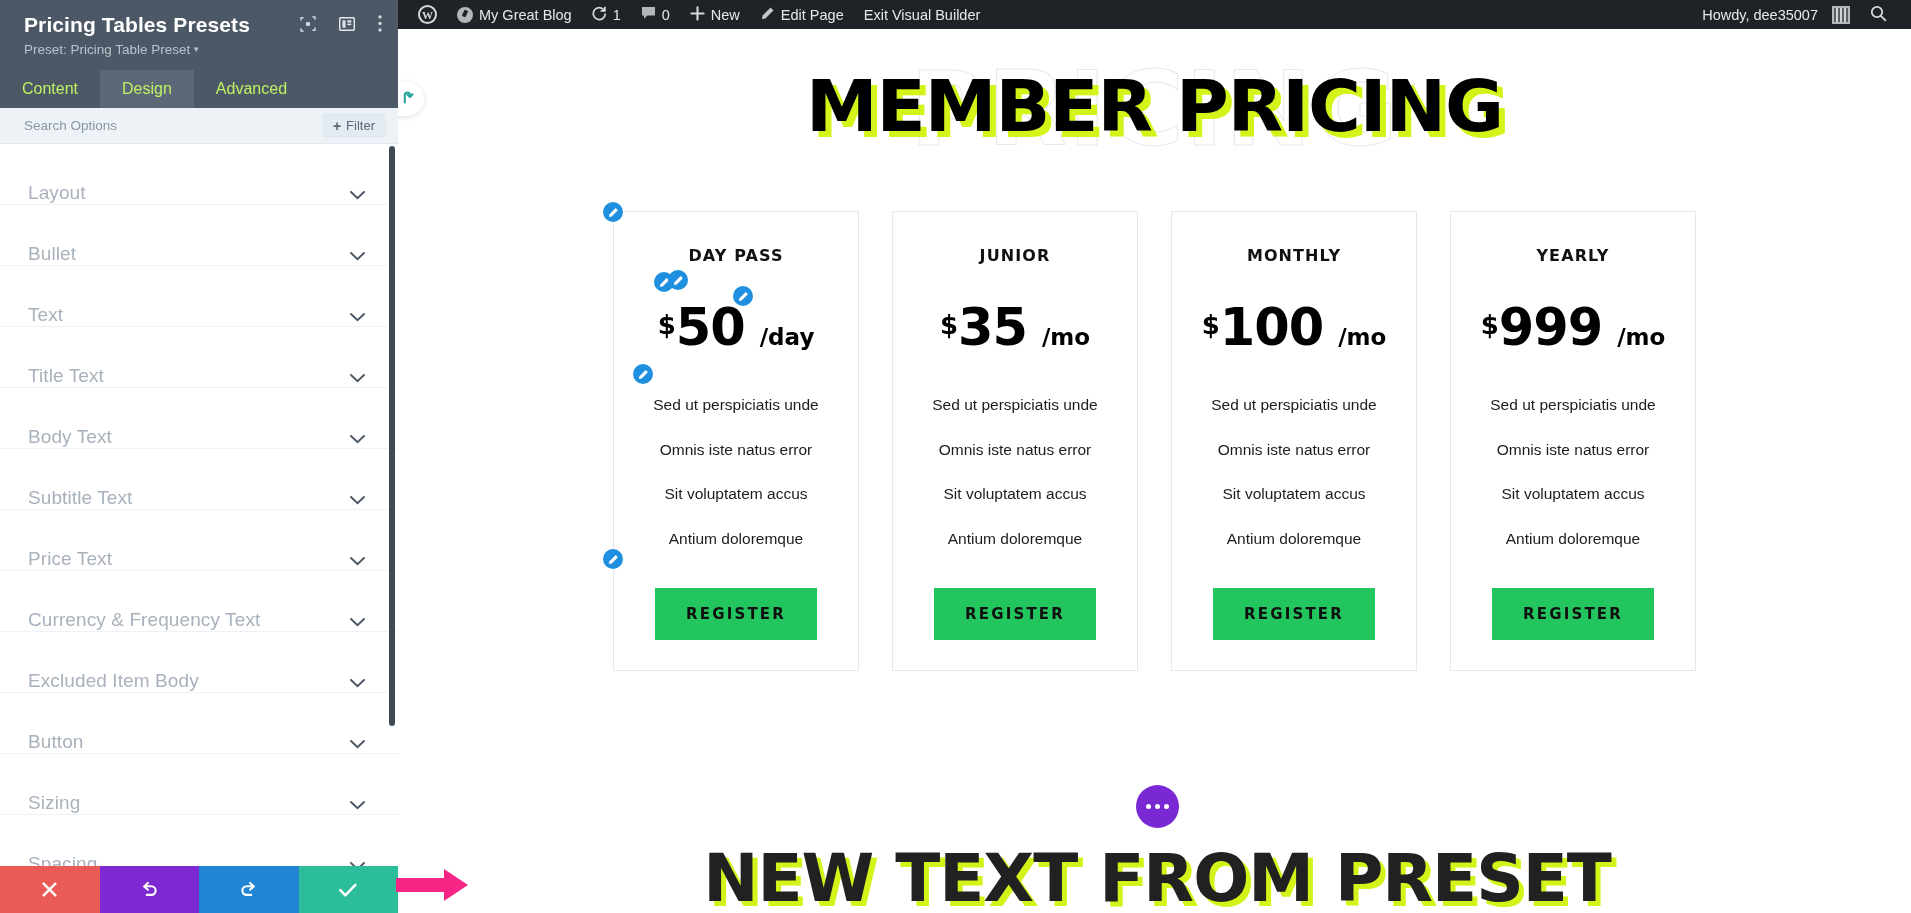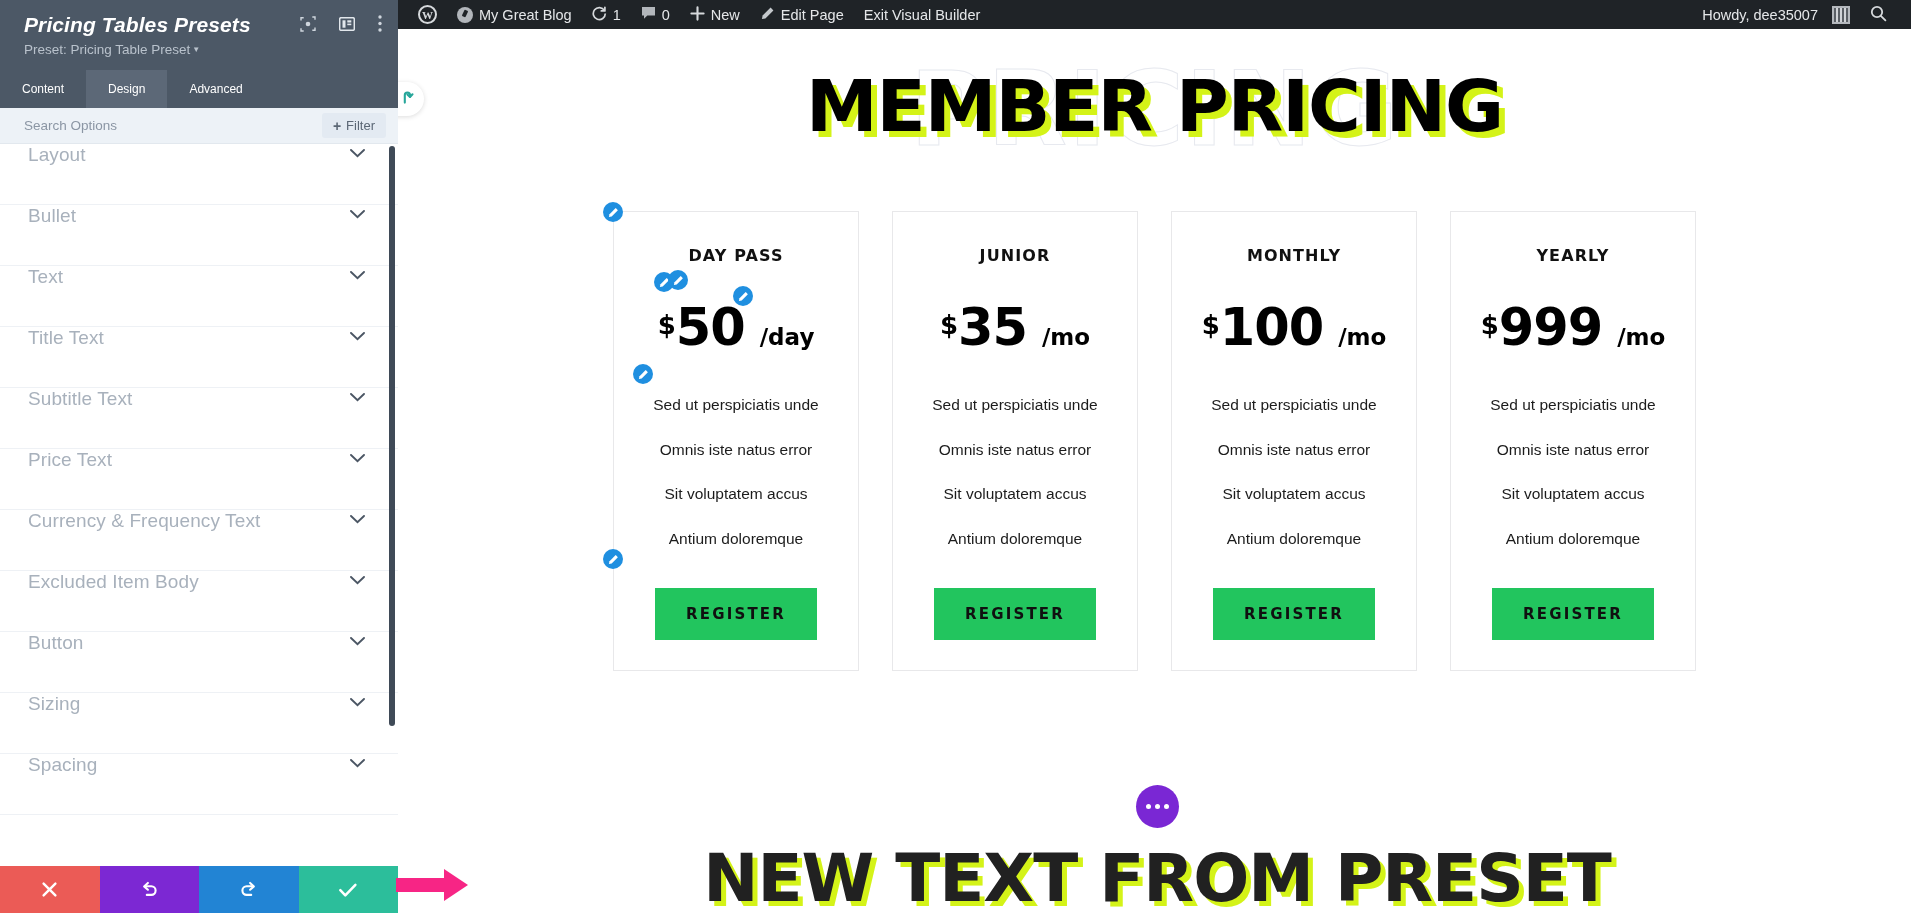--- a/index.html
+++ b/index.html
@@ -24,21 +24,20 @@
     padding: 12px 24px 10px 24px;
     flex: 0 0 auto;
     position: relative;
   }
   .panel-title {
     color: #ffffff;
     font-size: 21px;
     font-weight: 600;
     letter-spacing: .1px;
     line-height: 26px;
-    font-style: italic;
   }
   .panel-preset {
     color: #b9c2cc;
     font-size: 13.5px;
     line-height: 20px;
     margin-top: 2px;
   }
   .caret-tiny { font-size: 8px; vertical-align: 2px; margin-left: 2px; }
   .head-icons {
     position: absolute; right: 16px; top: 15px;
@@ -46,22 +45,22 @@
   }
   .head-icons svg { display: block; }
 
   .tabs {
     background: #4c5866;
     display: flex;
     flex: 0 0 auto;
     height: 38px;
   }
   .tab {
-    color: #ffffff;
-    font-size: 12px;
+    color: #bef264;
+    font-size: 16px;
     line-height: 38px;
     padding: 0 22px;
     cursor: pointer;
     white-space: nowrap;
   }
   .tab.active { background: #5c6877; }
 
   .searchbar {
     background: #edf2f7;
     height: 36px;
@@ -91,21 +90,21 @@
   .plus { font-size: 14px; font-weight: 700; line-height: 1; }
 
   .opts {
     flex: 1 1 auto;
     overflow: hidden;
     position: relative;
     background: #ffffff;
   }
   .opt-row {
     height: 61px;
-    display: flex; align-items: flex-start;
+    display: flex; align-items: flex-end;
     justify-content: space-between;
     padding: 0 33px 0 28px;
     border-bottom: 1px solid #eef1f5;
     cursor: pointer;
   }
   .opt-label {
     font-size: 19px;
     color: #a8b1bc;
     font-weight: 400;
     letter-spacing: .1px;
@@ -406,20 +405,26 @@
               <path d="M1 1l6.5 6.2L14 1" fill="none" stroke="#4b5664" stroke-width="1.9" stroke-linecap="round"></path>
             </svg></span>
       </div>
       <div class="opt-row">
         <span class="opt-label">Title Text</span>
         <span class="chev"><svg width="15" height="9" viewBox="0 0 15 9">
               <path d="M1 1l6.5 6.2L14 1" fill="none" stroke="#4b5664" stroke-width="1.9" stroke-linecap="round"></path>
             </svg></span>
       </div>
       <div class="opt-row">
+        <span class="opt-label">Body Text</span>
+        <span class="chev"><svg width="15" height="9" viewBox="0 0 15 9">
+              <path d="M1 1l6.5 6.2L14 1" fill="none" stroke="#4b5664" stroke-width="1.9" stroke-linecap="round"></path>
+            </svg></span>
+      </div>
+      <div class="opt-row">
         <span class="opt-label">Subtitle Text</span>
         <span class="chev"><svg width="15" height="9" viewBox="0 0 15 9">
               <path d="M1 1l6.5 6.2L14 1" fill="none" stroke="#4b5664" stroke-width="1.9" stroke-linecap="round"></path>
             </svg></span>
       </div>
       <div class="opt-row">
         <span class="opt-label">Price Text</span>
         <span class="chev"><svg width="15" height="9" viewBox="0 0 15 9">
               <path d="M1 1l6.5 6.2L14 1" fill="none" stroke="#4b5664" stroke-width="1.9" stroke-linecap="round"></path>
             </svg></span>

